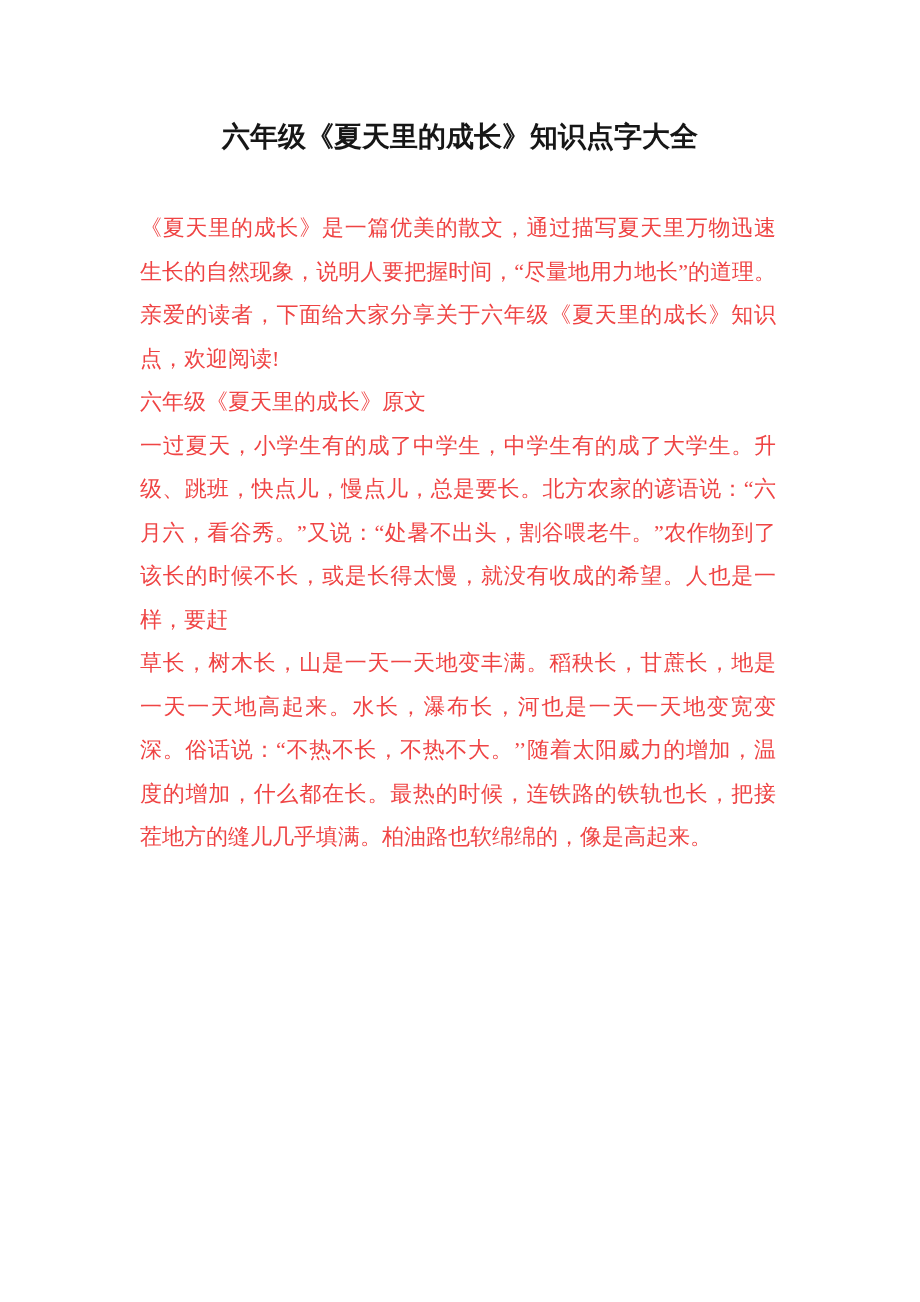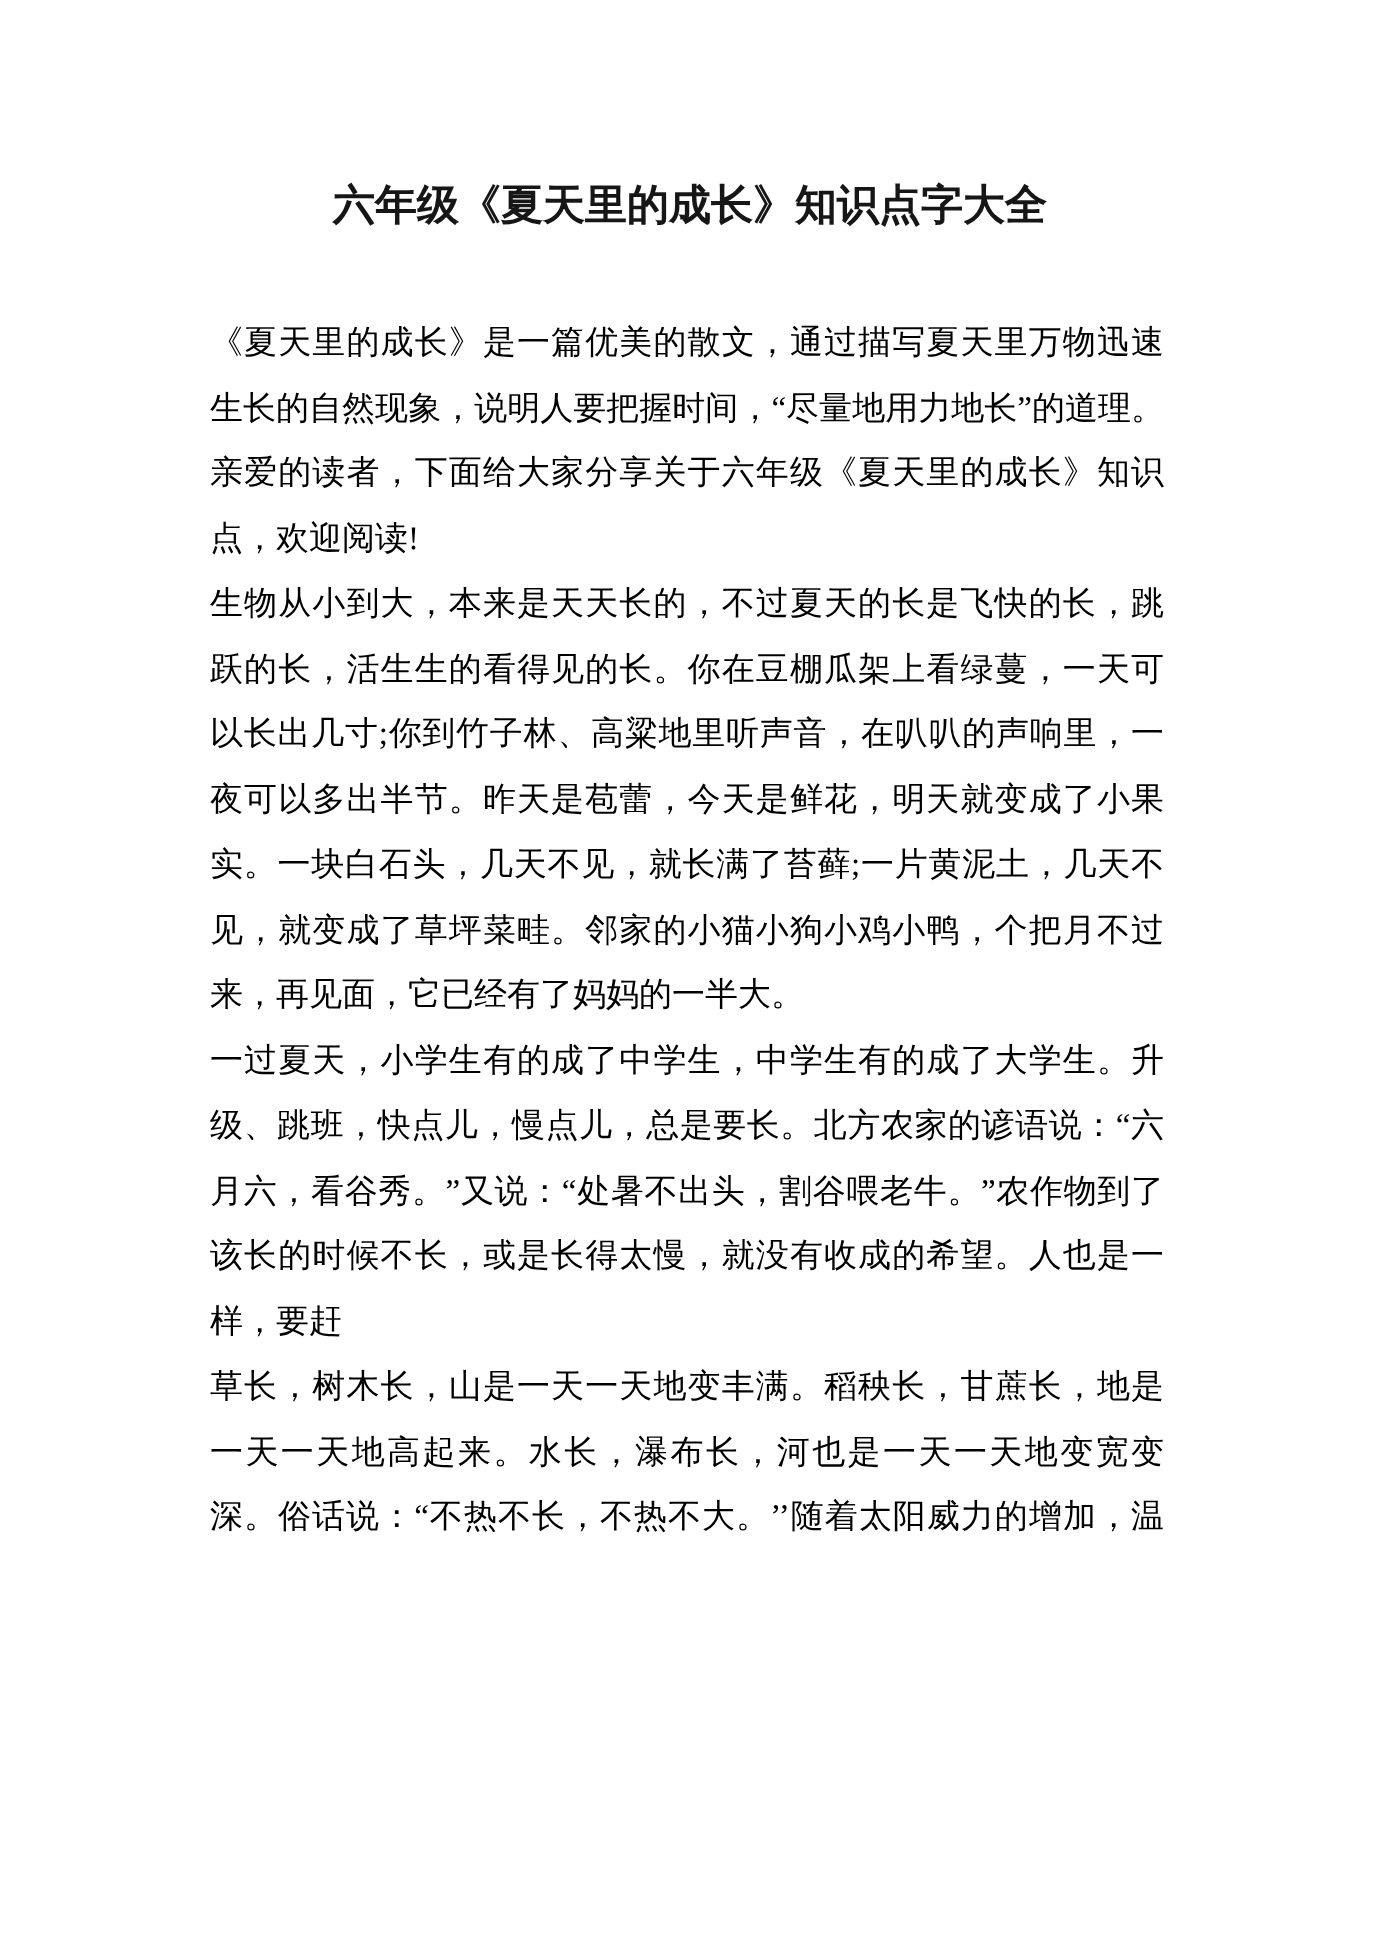--- a/index.html
+++ b/index.html
@@ -29,33 +29,33 @@
     white-space: nowrap;
   }
   .doc-body {
     position: absolute;
     top: 206px;
     left: 140px;
     width: 636px;
     font-family: "Liberation Serif", "DejaVu Serif", serif;
     font-size: 22px;
     line-height: 43.5px;
-    color: #000000;
+    color: #ef4444;
     text-align: justify;
   }
   .doc-body p {
     margin: 0;
     padding: 0;
   }
 </style>
 </head>
 <body>
 
 <div class="page">
   <h1 class="doc-title">六年级《夏天里的成长》知识点字大全</h1>
 
   <div class="doc-body">
     <p>《夏天里的成长》是一篇优美的散文，通过描写夏天里万物迅速生长的自然现象，说明人要把握时间，“尽量地用力地长”的道理。亲爱的读者，下面给大家分享关于六年级《夏天里的成长》知识点，欢迎阅读!</p>
-    <p>生物从小到大，本来是天天长的，不过夏天的长是飞快的长，跳跃的长，活生生的看得见的长。你在豆棚瓜架上看绿蔓，一天可以长出几寸;你到竹子林、高粱地里听声音，在叭叭的声响里，一夜可以多出半节。昨天是苞蕾，今天是鲜花，明天就变成了小果实。一块白石头，几天不见，就长满了苔藓;一片黄泥土，几天不见，就变成了草坪菜畦。邻家的小猫小狗小鸡小鸭，个把月不过来，再见面，它已经有了妈妈的一半大。</p>
+    <p>六年级《夏天里的成长》原文</p>
     <p>一过夏天，小学生有的成了中学生，中学生有的成了大学生。升级、跳班，快点儿，慢点儿，总是要长。北方农家的谚语说：“六月六，看谷秀。”又说：“处暑不出头，割谷喂老牛。”农作物到了该长的时候不长，或是长得太慢，就没有收成的希望。人也是一样，要赶</p>
     <p>草长，树木长，山是一天一天地变丰满。稻秧长，甘蔗长，地是一天一天地高起来。水长，瀑布长，河也是一天一天地变宽变深。俗话说：“不热不长，不热不大。’’随着太阳威力的增加，温度的增加，什么都在长。最热的时候，连铁路的铁轨也长，把接茬地方的缝儿几乎填满。柏油路也软绵绵的，像是高起来。</p>
   </div>
 </div>
 
 </body></html>

